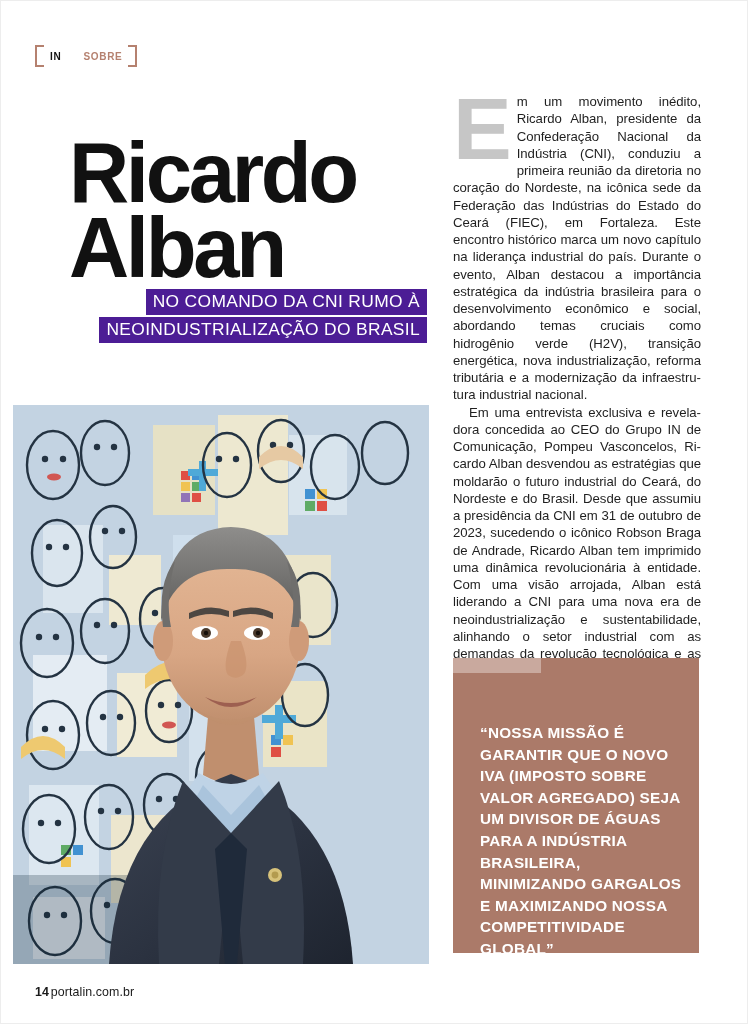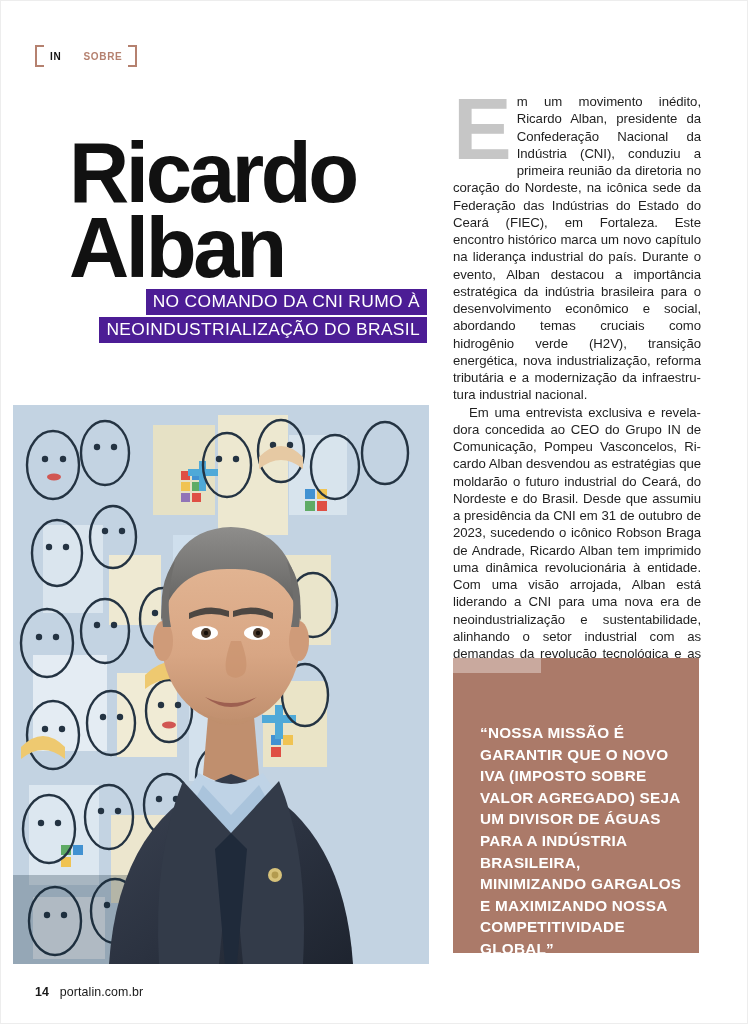--- a/index.html
+++ b/index.html
@@ -169,21 +169,21 @@
     margin-top: 24px;
   }
 
   
   .footer {
     position: absolute;
     left: 34px;
     bottom: 24px;
     display: flex;
     align-items: baseline;
-    gap: 11px;
+    gap: 2px;
     font-size: 12.4px;
     color: #1a1a1a;
   }
   .footer-page { font-weight: bold; }
   .footer-site { font-weight: normal; letter-spacing: 0.1px; margin-top: 16px; }
 </style>
 </head>
 <body>
 
 <div class="page">

